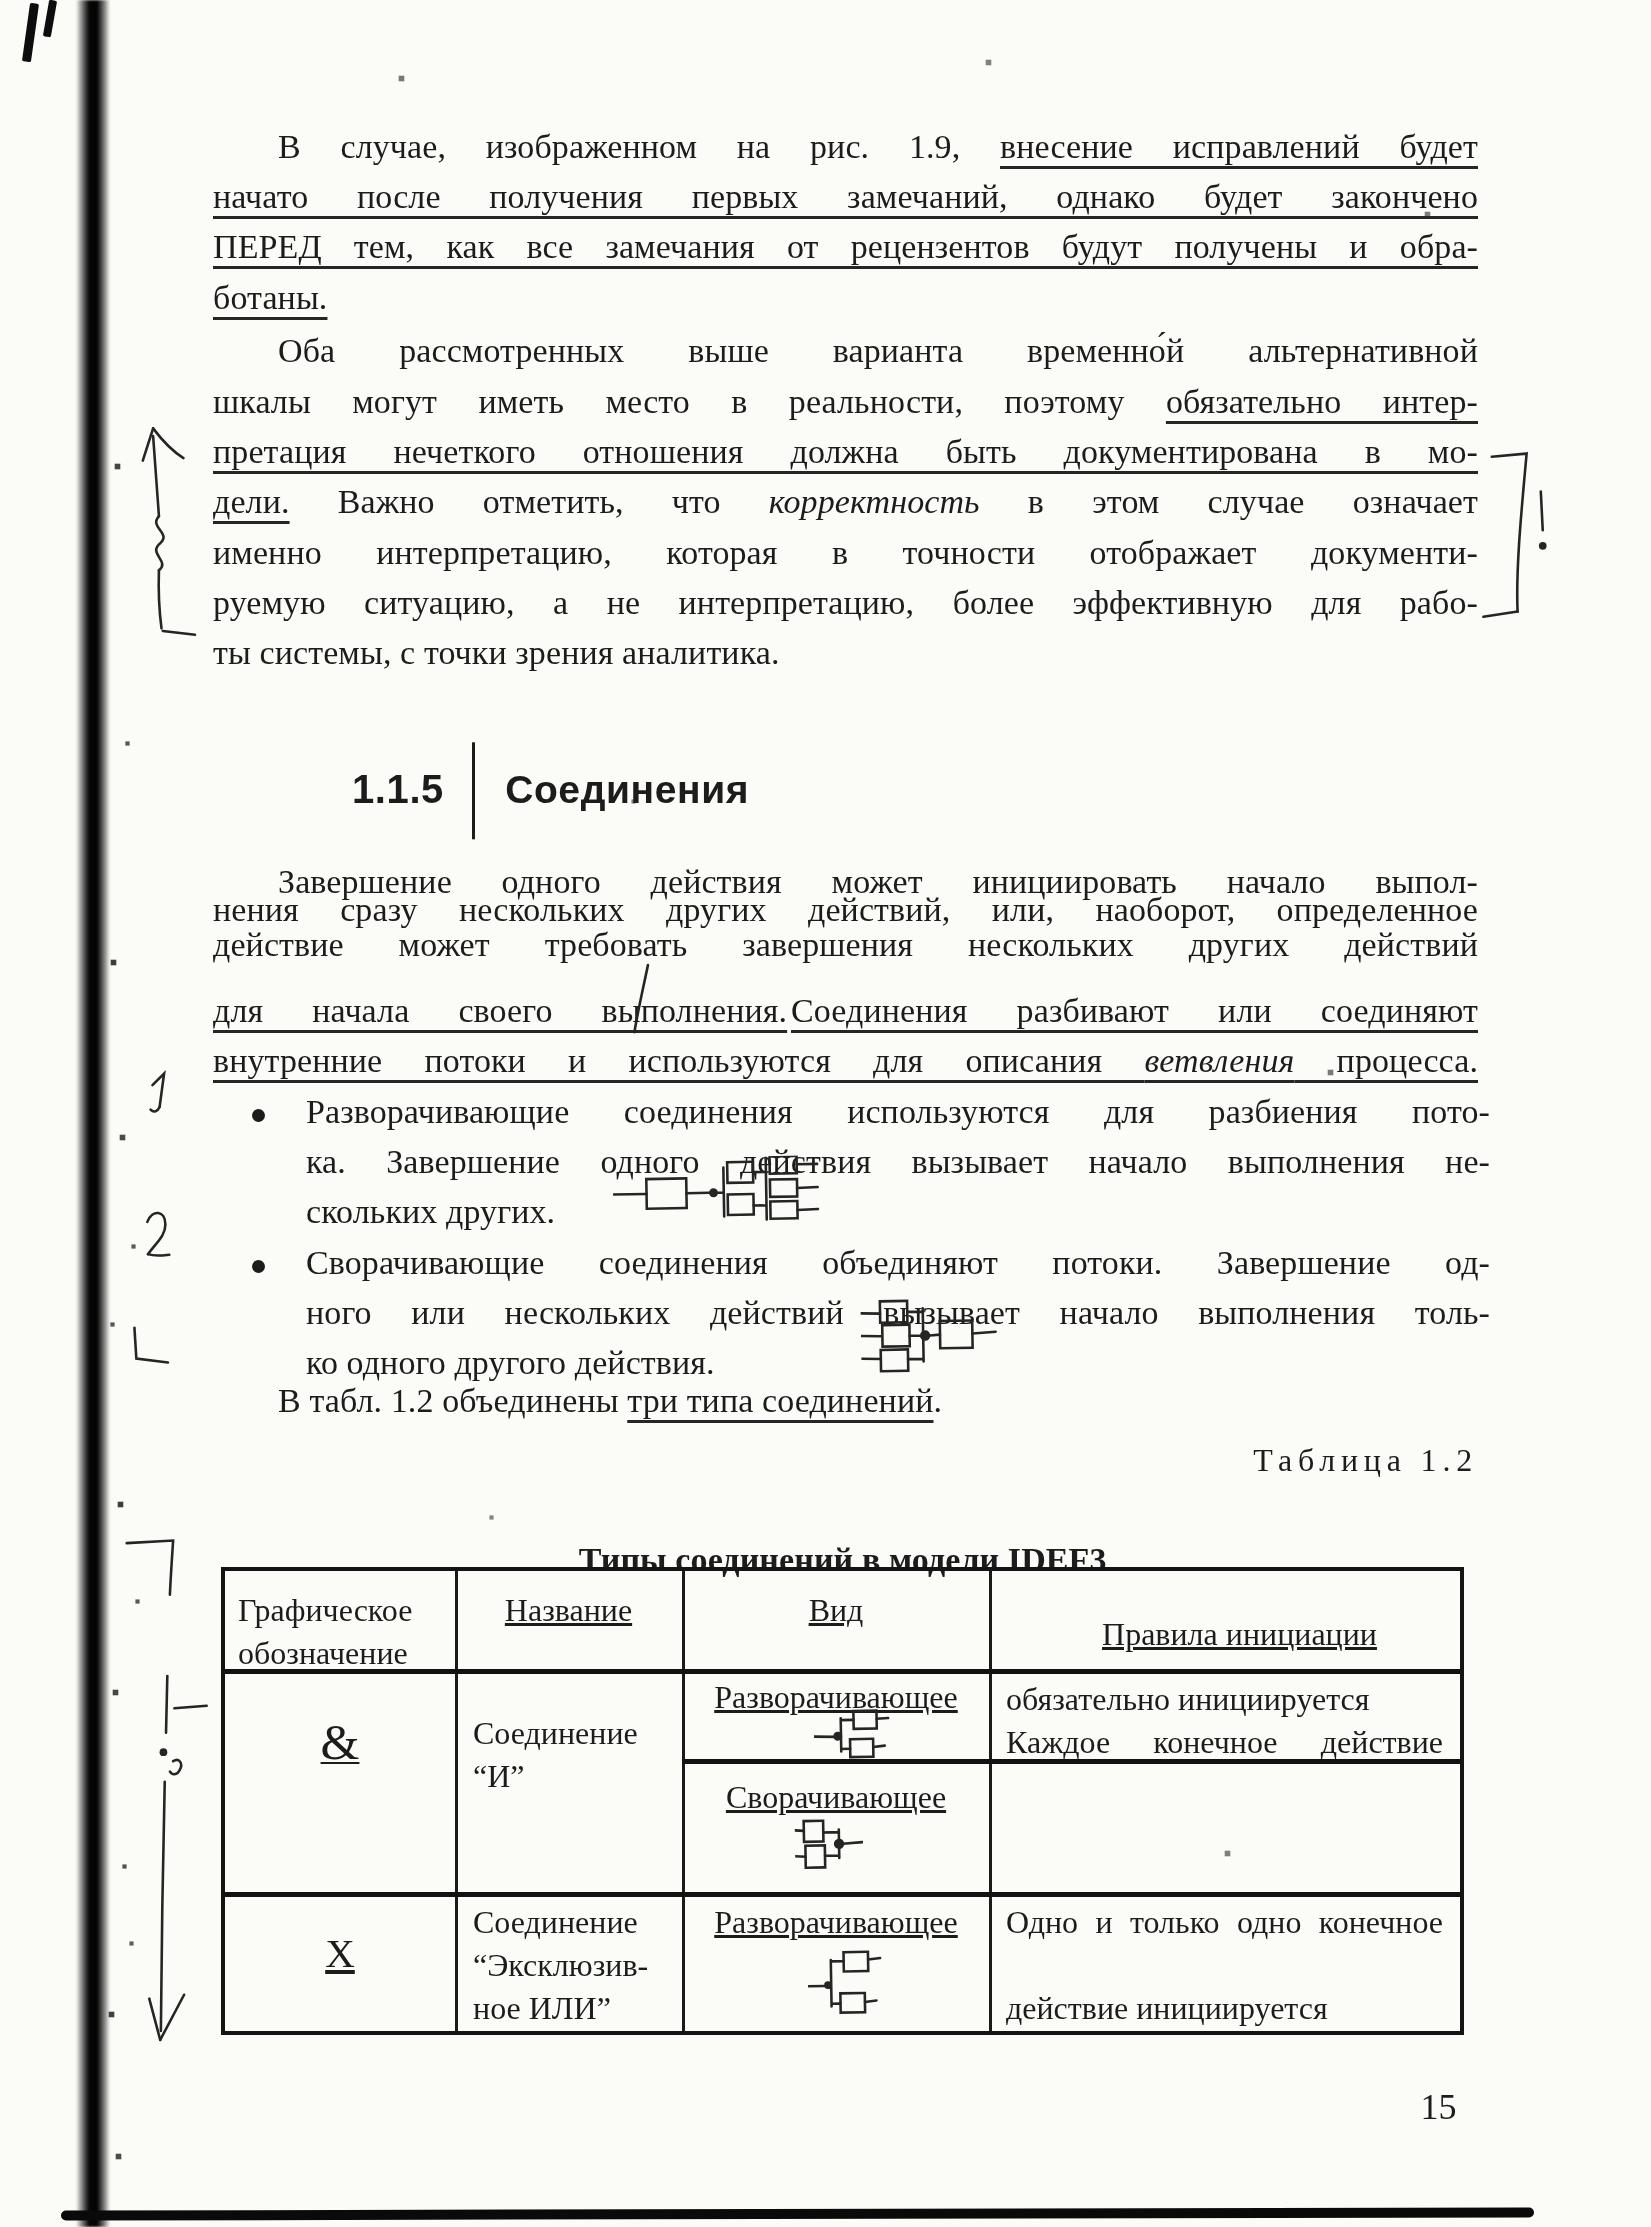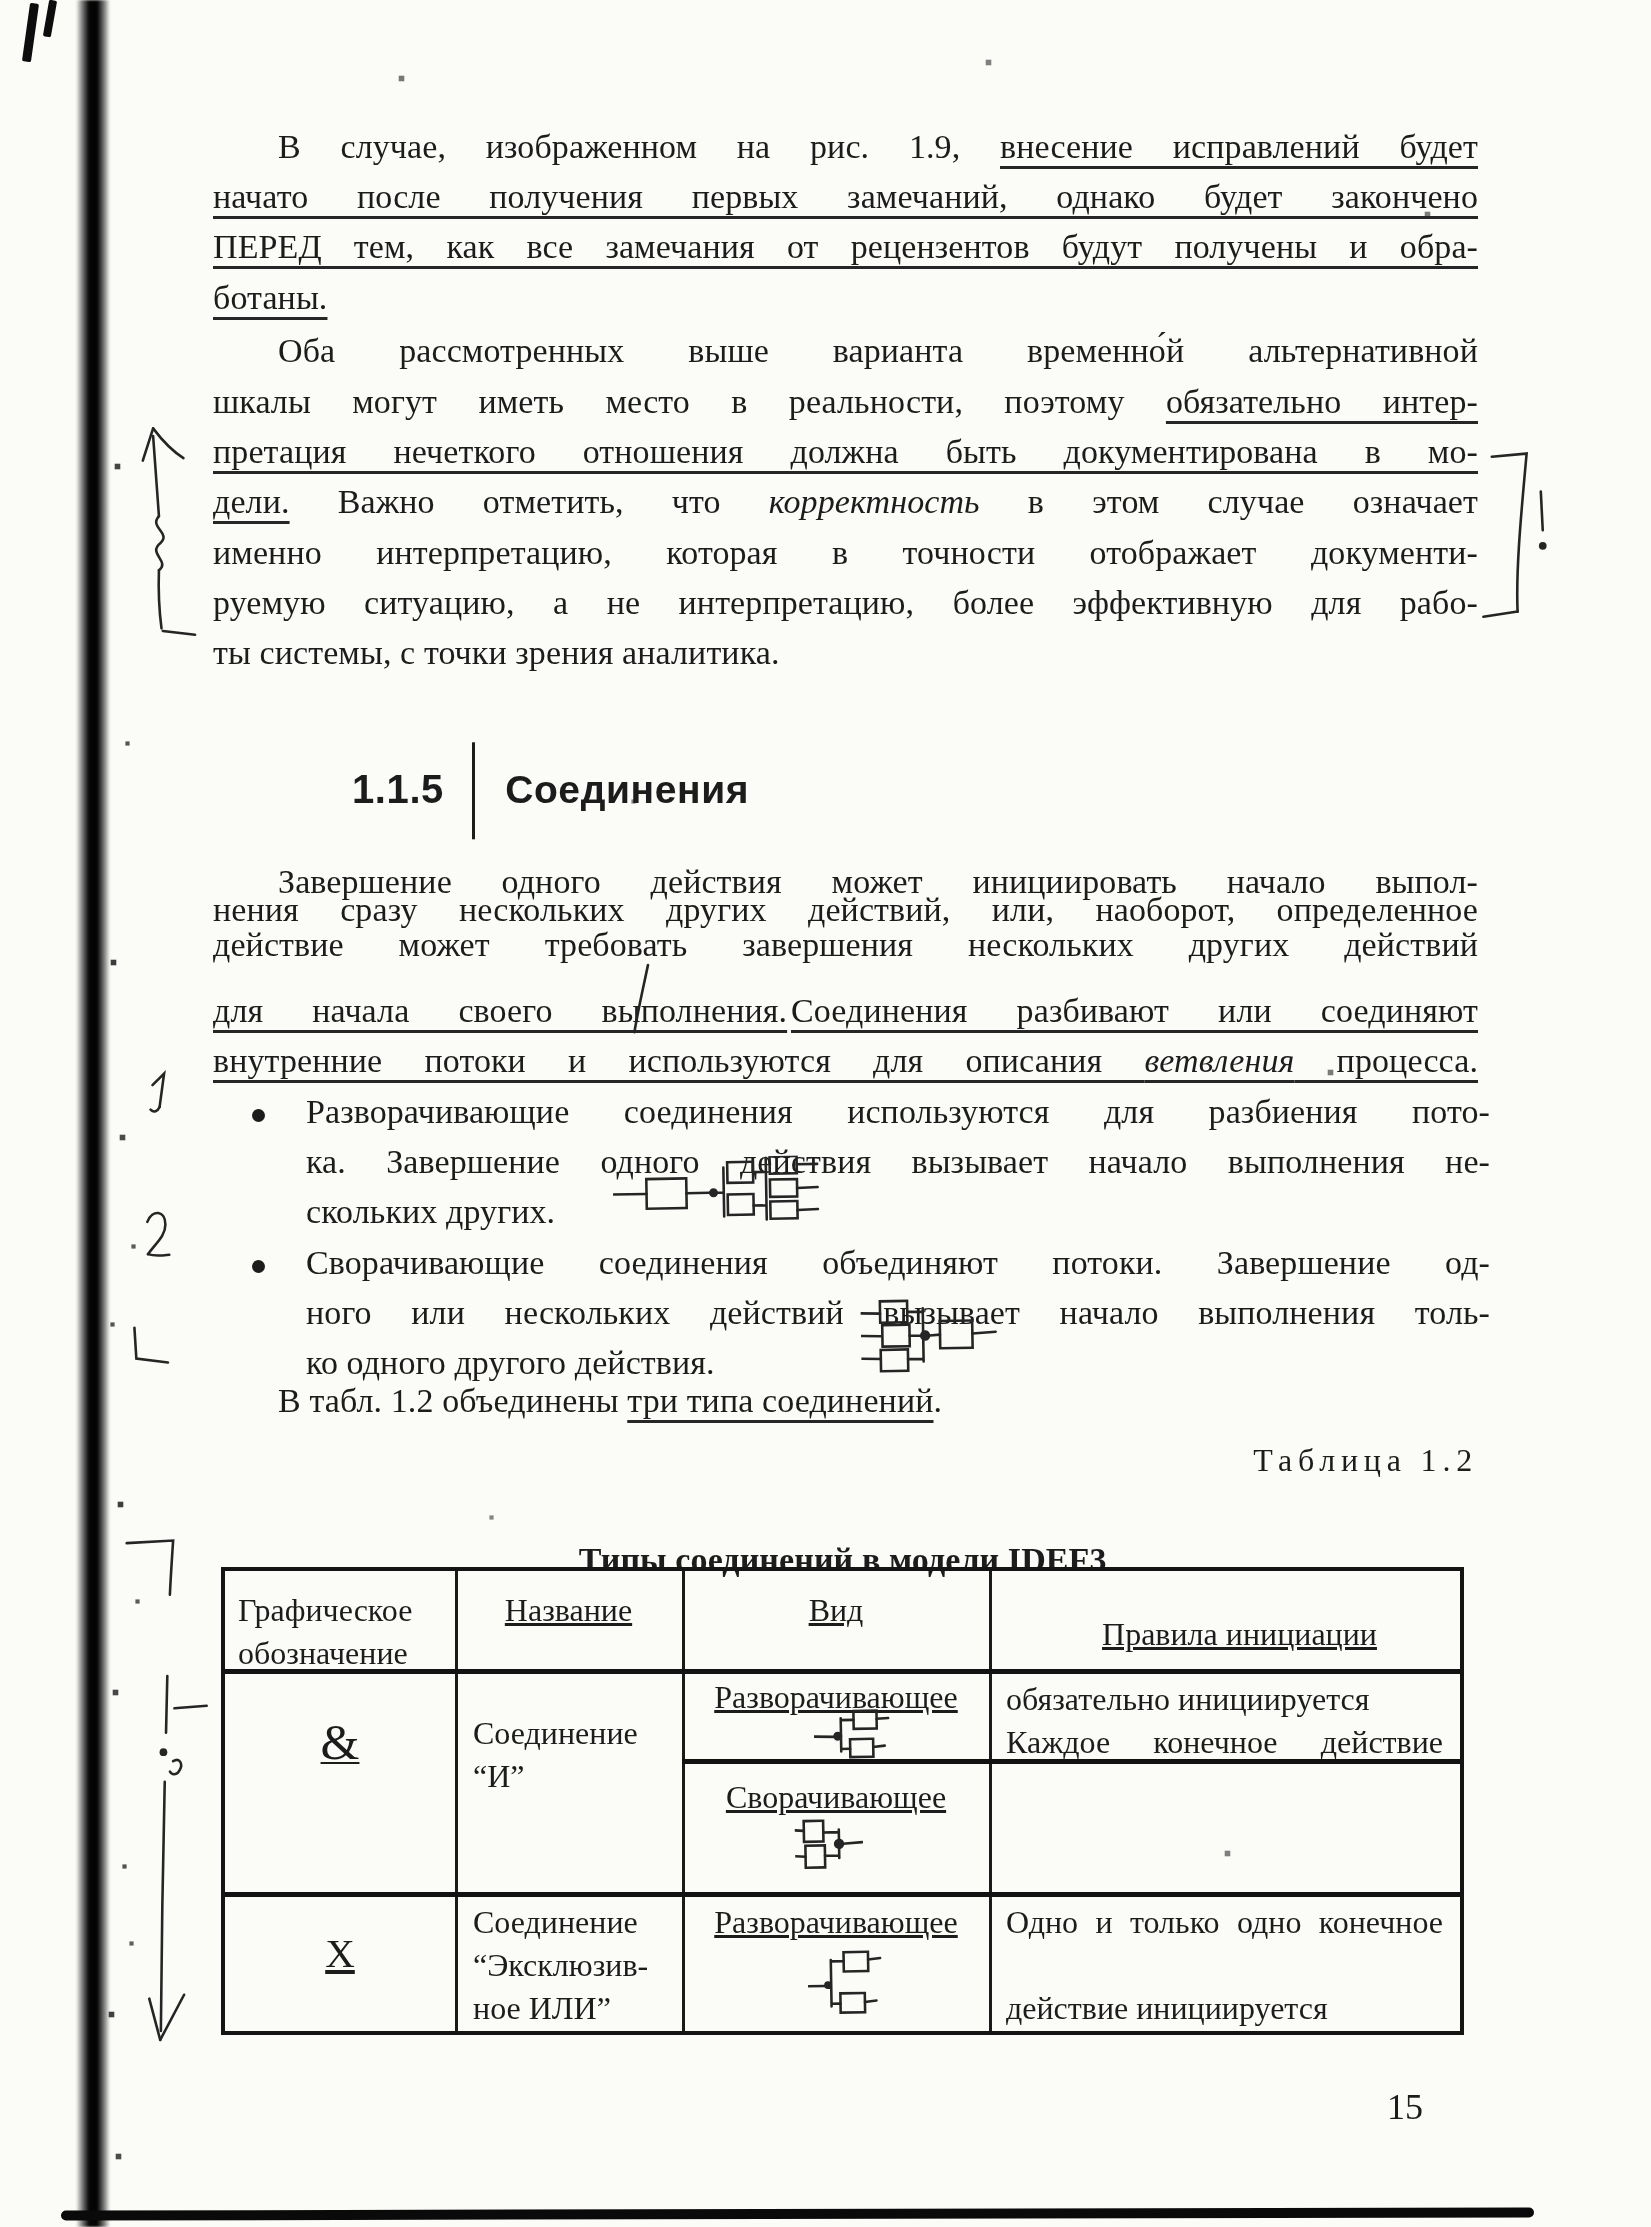--- a/index.html
+++ b/index.html
@@ -64,21 +64,21 @@
   .cj { text-align:justify; }
   .cj::after { content:""; display:inline-block; width:100%; height:0; }
   .ctr { text-align:center;text-decoration:underline; }
   
   .diag { position:absolute; }
   .diag svg { display:block; }
   .ink { stroke:#252525; stroke-width:4; fill:none; stroke-linecap:round; }
   .ink-dot { fill:#252525; stroke:none; }
   
   .marginalia { position:absolute; left:0; top:0; pointer-events:none; }
-  .pgnum { position:absolute; left:1387px; top:2086px; width:103px; text-align:left;
+  .pgnum { position:absolute; left:1387px; top:2086px; width:103px; text-align:center;
     font-size:36px; }
   .caret-mark { display:inline-block; width:3.9px; }
 </style>
 </head>
 <body>
 
 <div class="page">
 
   <div class="bind-strip"></div>
   <div class="speckles"></div>

